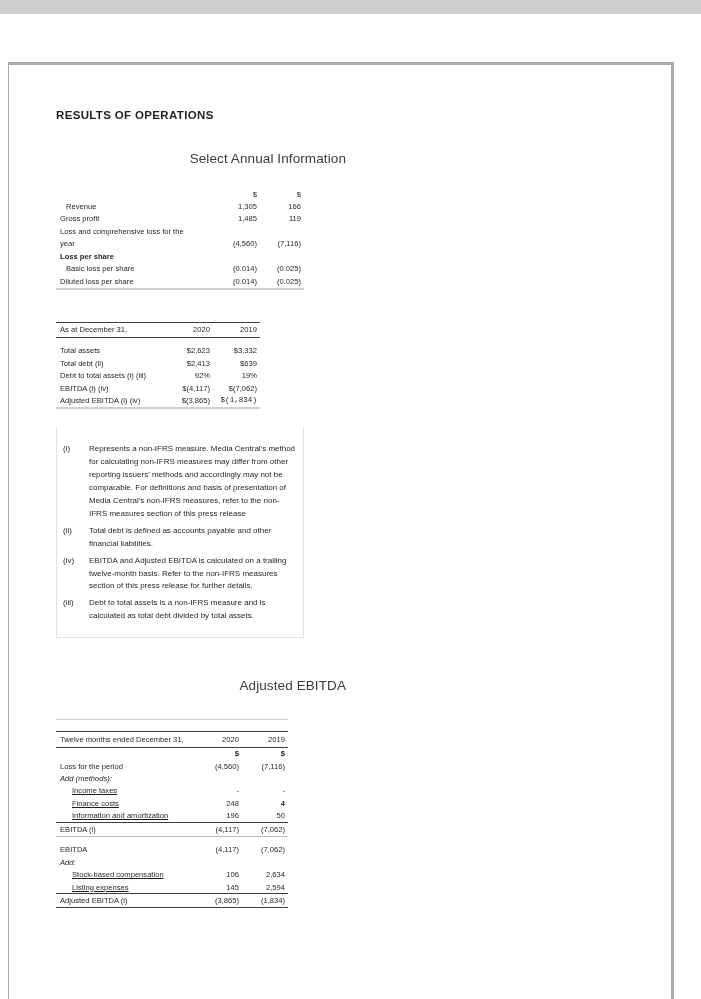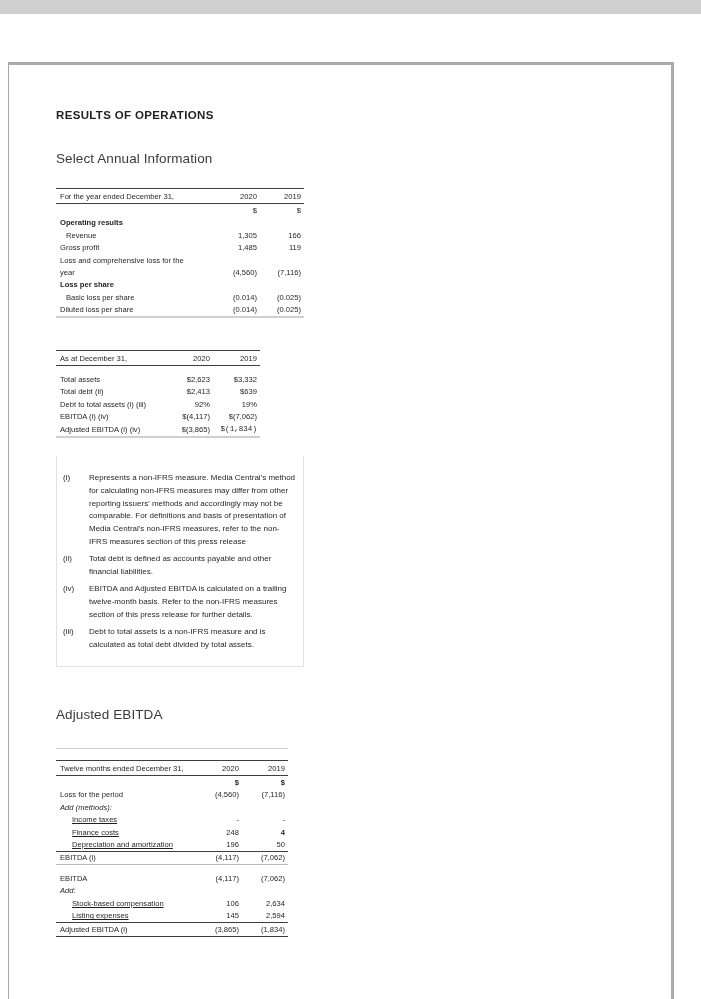--- a/index.html
+++ b/index.html
@@ -56,20 +56,21 @@
     color: #231f20;
     letter-spacing: 0.35px;
     margin: 0 0 30px 0;
   }
   .sub-title {
     font-size: 13.5px;
     font-weight: normal;
     color: #3a3a3a;
     margin: 0 0 22px 0;
     letter-spacing: 0.1px;
+    text-align: right;
   }
   .sub-title.second {
     margin-top: 40px;
     margin-bottom: 26px;
   }
 
   
   table.fin {
     border-collapse: collapse;
     font-size: 7.6px;
@@ -162,34 +163,24 @@
       <h2 class="sub-title">Select Annual Information</h2>
 
       <div class="t1-wrap">
         <table class="fin t1">
           <colgroup>
               <col class="lbl">
               <col class="v">
               <col class="v">
             </colgroup>
           <tbody>
-            <tr class="hdr">
-              <td class="c-label">For the year ended December 31,</td>
-              <td class="c-num">2020</td>
-              <td class="c-num">2019</td>
-            </tr>
             <tr>
               <td class="c-label"></td>
               <td class="c-num">$</td>
               <td class="c-num">$</td>
-            </tr>
-            <tr>
-              <td class="c-label bold">Operating results</td>
-              <td class="c-num"></td>
-              <td class="c-num"></td>
             </tr>
             <tr>
               <td class="c-label indent">Revenue</td>
               <td class="c-num">1,305</td>
               <td class="c-num">166</td>
             </tr>
             <tr>
               <td class="c-label">Gross profit</td>
               <td class="c-num">1,485</td>
               <td class="c-num">119</td>
@@ -322,21 +313,21 @@
             <td class="c-label indent2">Income taxes</td>
             <td class="c-num">-</td>
             <td class="c-num">-</td>
           </tr>
           <tr>
             <td class="c-label indent2">Finance costs</td>
             <td class="c-num">248</td>
             <td class="c-num bold">4</td>
           </tr>
           <tr class="rule-bot">
-            <td class="c-label indent2">Depreciation and amortization</td>
+            <td class="c-label indent2">Information and amortization</td>
             <td class="c-num">196</td>
             <td class="c-num">50</td>
           </tr>
           <tr class="rule-bot-soft">
             <td class="c-label">EBITDA (i)</td>
             <td class="c-num">(4,117)</td>
             <td class="c-num">(7,062)</td>
           </tr>
           <tr class="spacer">
             <td colspan="3"></td>

